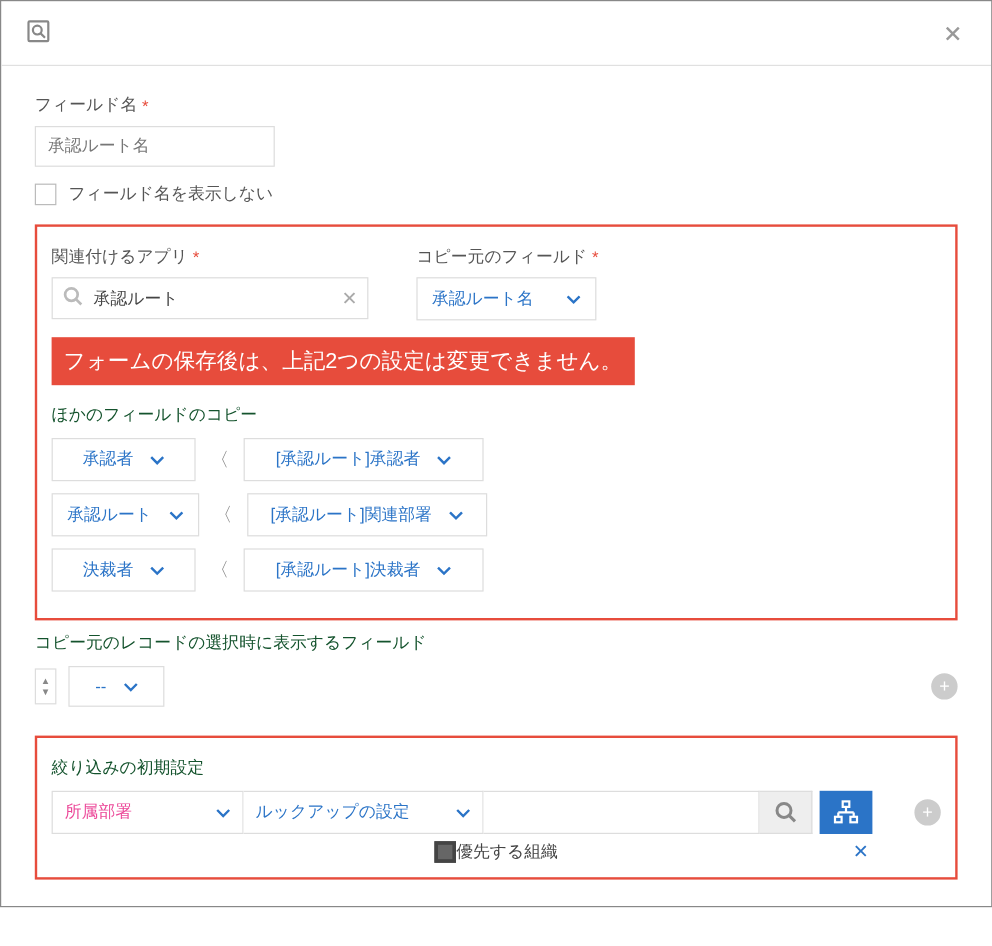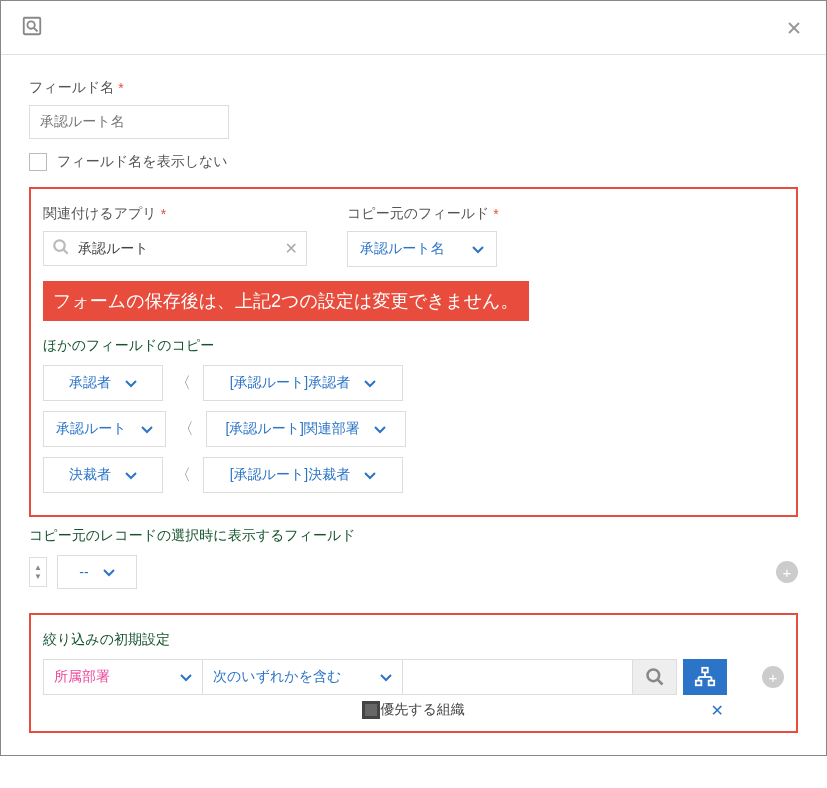--- a/index.html
+++ b/index.html
@@ -425,21 +425,21 @@
       <div class="filter-row">
         <div class="filter-dd gray">
           <span>所属部署</span>
           <span class="caret">
             <svg width="12" height="8" viewBox="0 0 12 8" fill="none" stroke="#2b74c7" stroke-width="2">
                 <polyline points="1,1 6,6 11,1"></polyline>
               </svg>
           </span>
         </div>
         <div class="filter-dd blue">
-          <span>次のいずれかを含む</span>
+          <span>ルックアップの設定</span>
           <span class="caret">
             <svg width="12" height="8" viewBox="0 0 12 8" fill="none" stroke="#2b74c7" stroke-width="2">
                 <polyline points="1,1 6,6 11,1"></polyline>
               </svg>
           </span>
         </div>
         <input class="filter-input" style="">
         <div class="filter-search-btn">
           <svg width="20" height="20" viewBox="0 0 24 24" fill="none" stroke="#888" stroke-width="3">
             <circle cx="10" cy="10" r="7"></circle>

